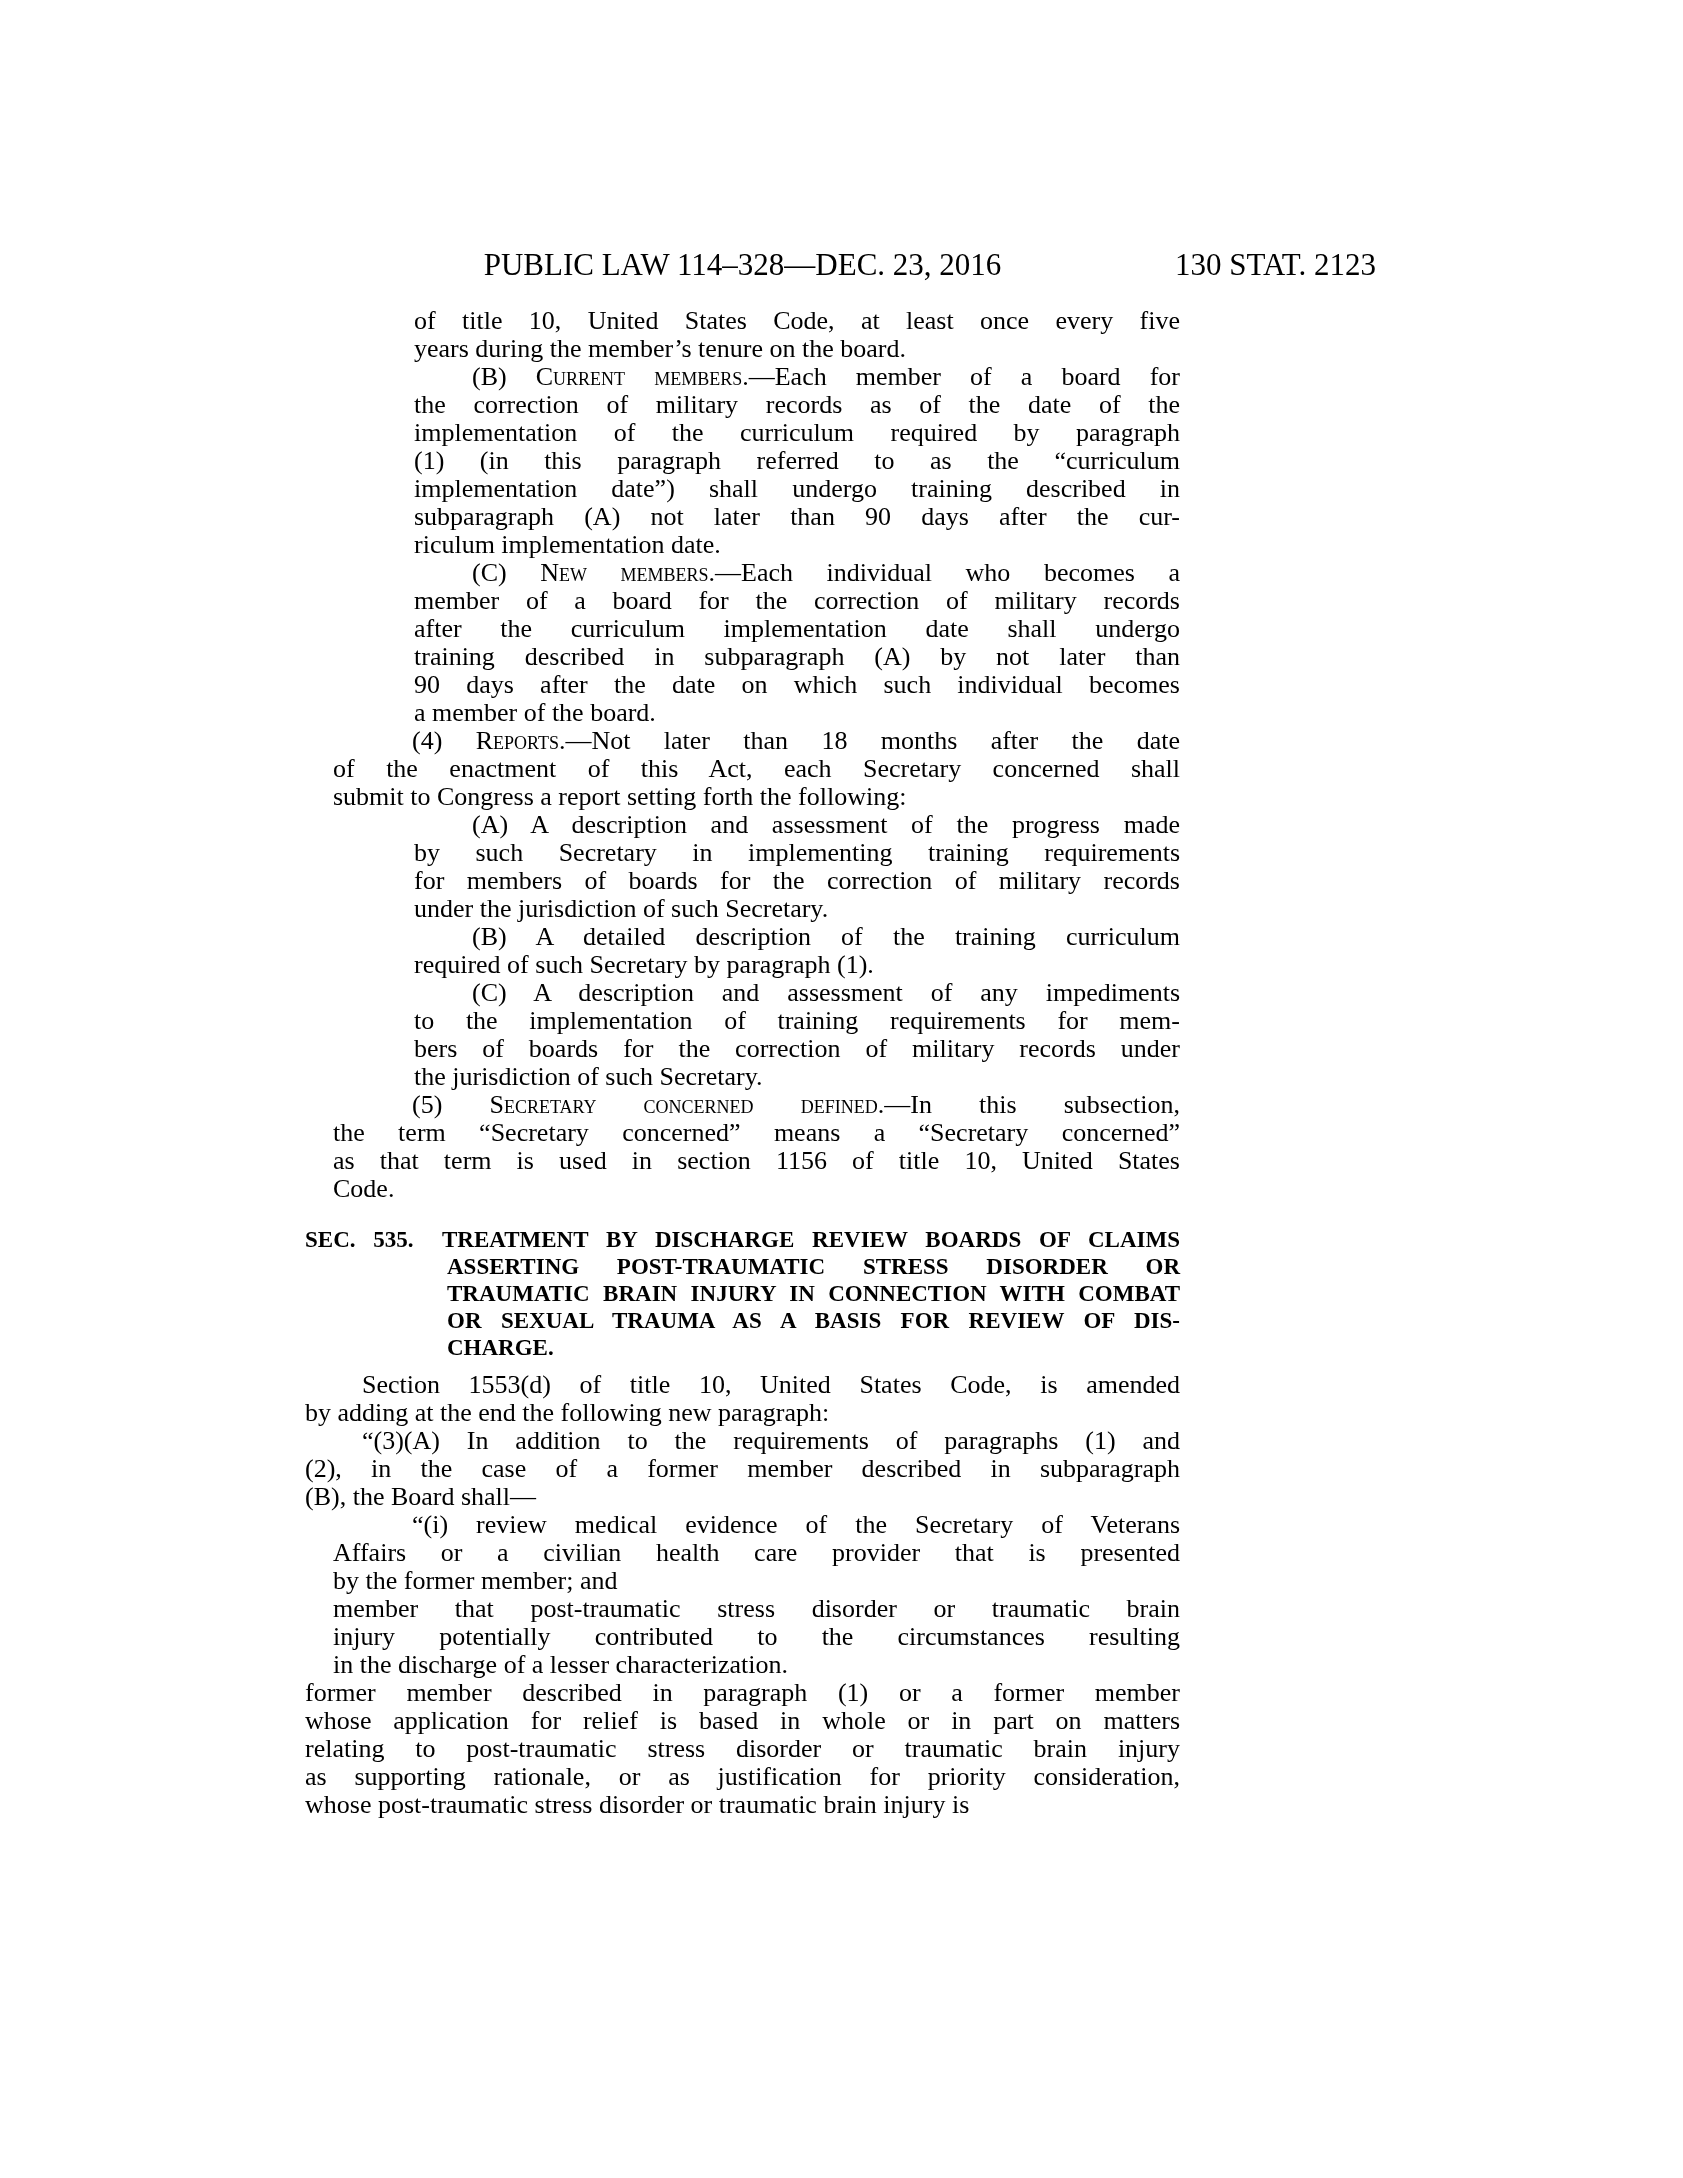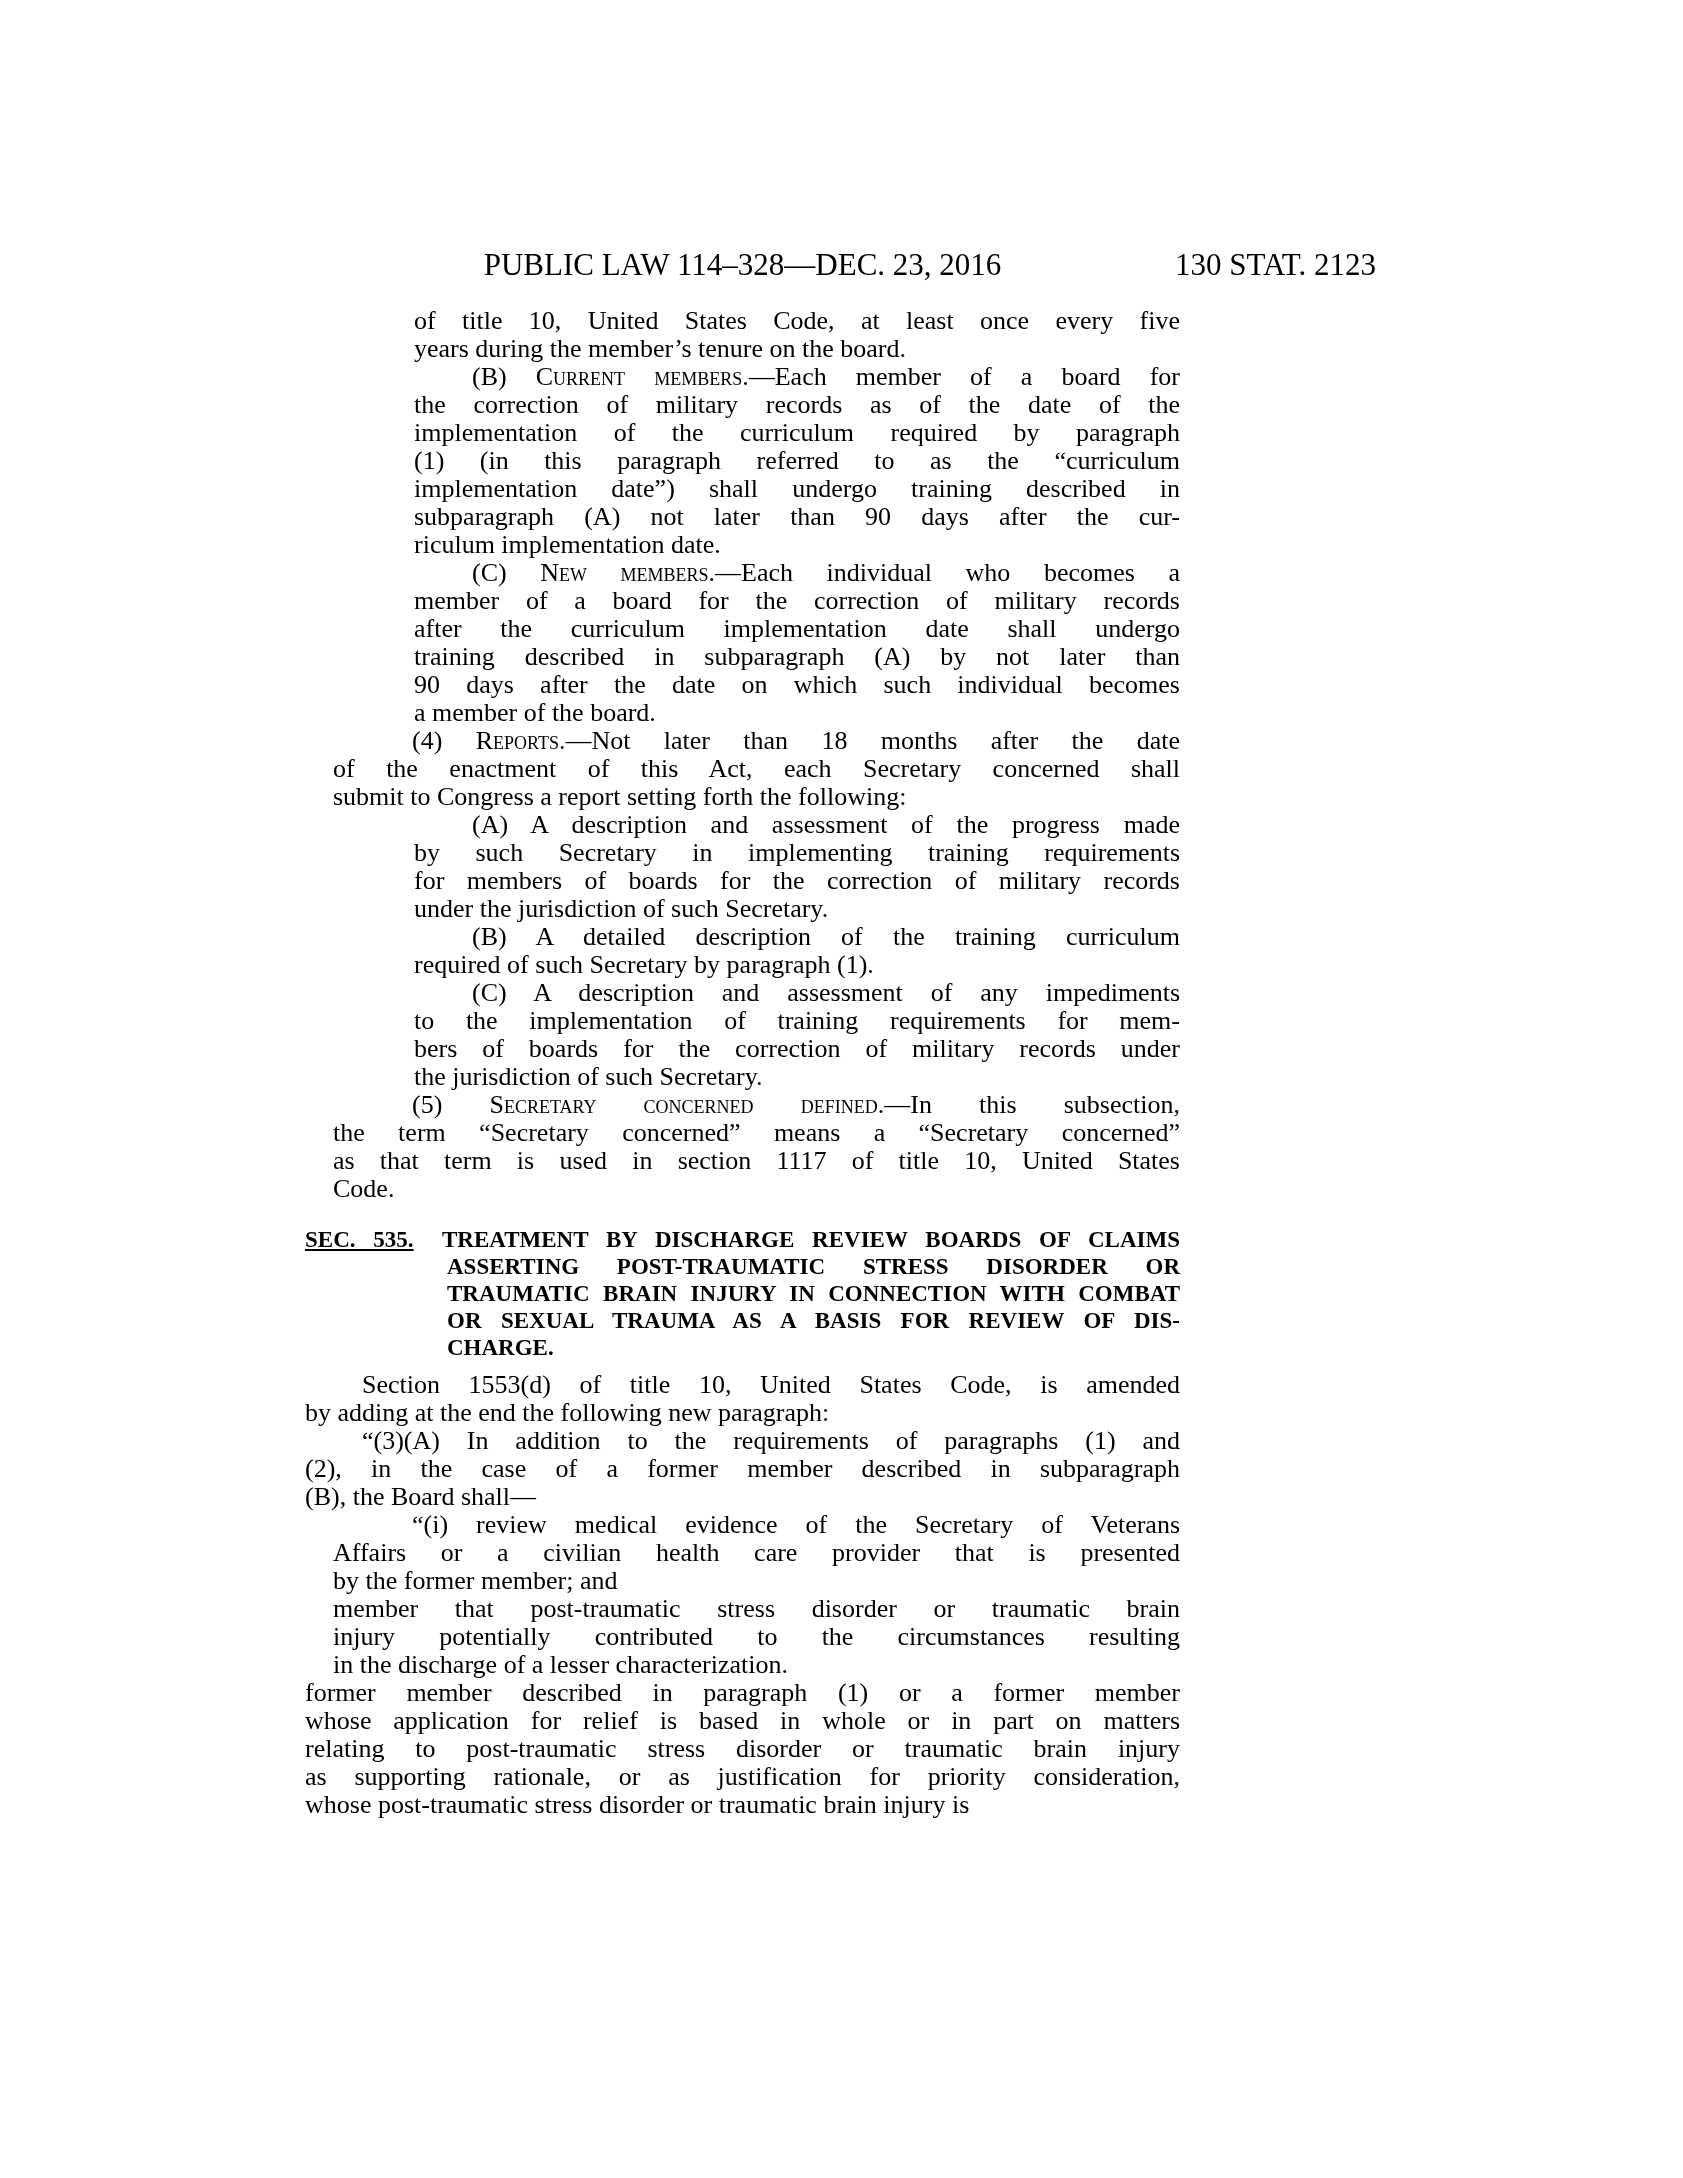--- a/index.html
+++ b/index.html
@@ -36,21 +36,21 @@
   .sc  { font-variant: small-caps; }
 
   
   .sec-heading {
     margin-top: 23px; margin-bottom: 10px;
     font-weight: bold; font-size: 23px; line-height: 27px;
   }
   .hl { text-align: justify; text-align-last: justify; }
   .h-cont { margin-left: 142px; }
   .h-last { text-align-last: left; }
-  .hnum { margin-right: 11px; text-decoration: underline; }
+  .hnum { margin-right: 11px; }
 </style>
 </head>
 <body>
 
 <div class="page">
 
   <div class="running-header">
     <div class="rh-title">PUBLIC LAW 114–328—DEC. 23, 2016</div>
     <div class="rh-stat">130 STAT. 2123</div>
   </div>
@@ -80,21 +80,21 @@
     <div class="ln l2">for members of boards for the correction of military records</div>
     <div class="ln l2 end">under the jurisdiction of such Secretary.</div>
     <div class="ln l2i">(B) A detailed description of the training curriculum</div>
     <div class="ln l2 end">required of such Secretary by paragraph (1).</div>
     <div class="ln l2i">(C) A description and assessment of any impediments</div>
     <div class="ln l2">to the implementation of training requirements for mem-</div>
     <div class="ln l2">bers of boards for the correction of military records under</div>
     <div class="ln l2 end">the jurisdiction of such Secretary.</div>
     <div class="ln l1i"><span>(5) </span><span class="sc">Secretary concerned defined</span><span>.—In this subsection,</span></div>
     <div class="ln l1">the term “Secretary concerned” means a “Secretary concerned”</div>
-    <div class="ln l1">as that term is used in section 1117 of title 10, United States</div>
+    <div class="ln l1">as that term is used in section 1156 of title 10, United States</div>
     <div class="ln l1 end">Code.</div>
 
     <div class="sec-heading">
       <div class="hl"><span class="hnum">SEC. 535.</span> <span>TREATMENT BY DISCHARGE REVIEW BOARDS OF CLAIMS</span></div>
       <div class="hl h-cont">ASSERTING POST-TRAUMATIC STRESS DISORDER OR</div>
       <div class="hl h-cont">TRAUMATIC BRAIN INJURY IN CONNECTION WITH COMBAT</div>
       <div class="hl h-cont">OR SEXUAL TRAUMA AS A BASIS FOR REVIEW OF DIS-</div>
       <div class="hl h-cont h-last">CHARGE.</div>
     </div>
 

